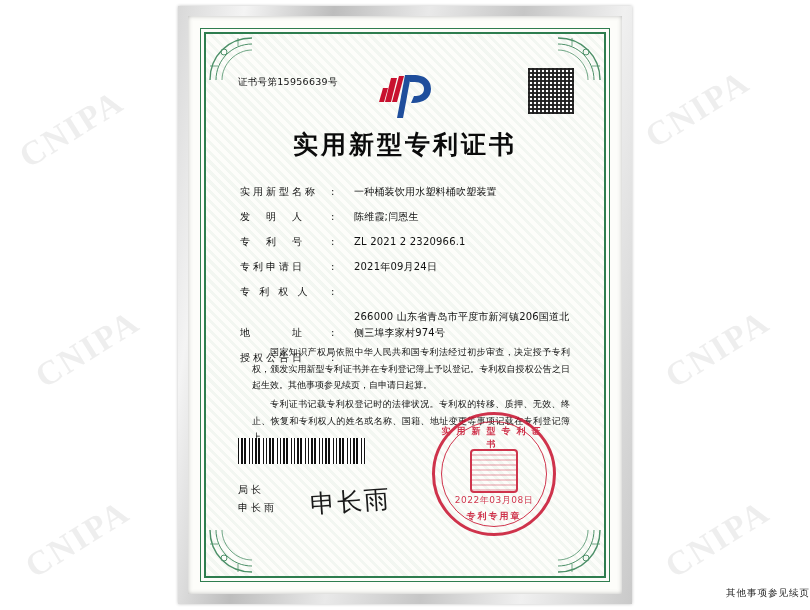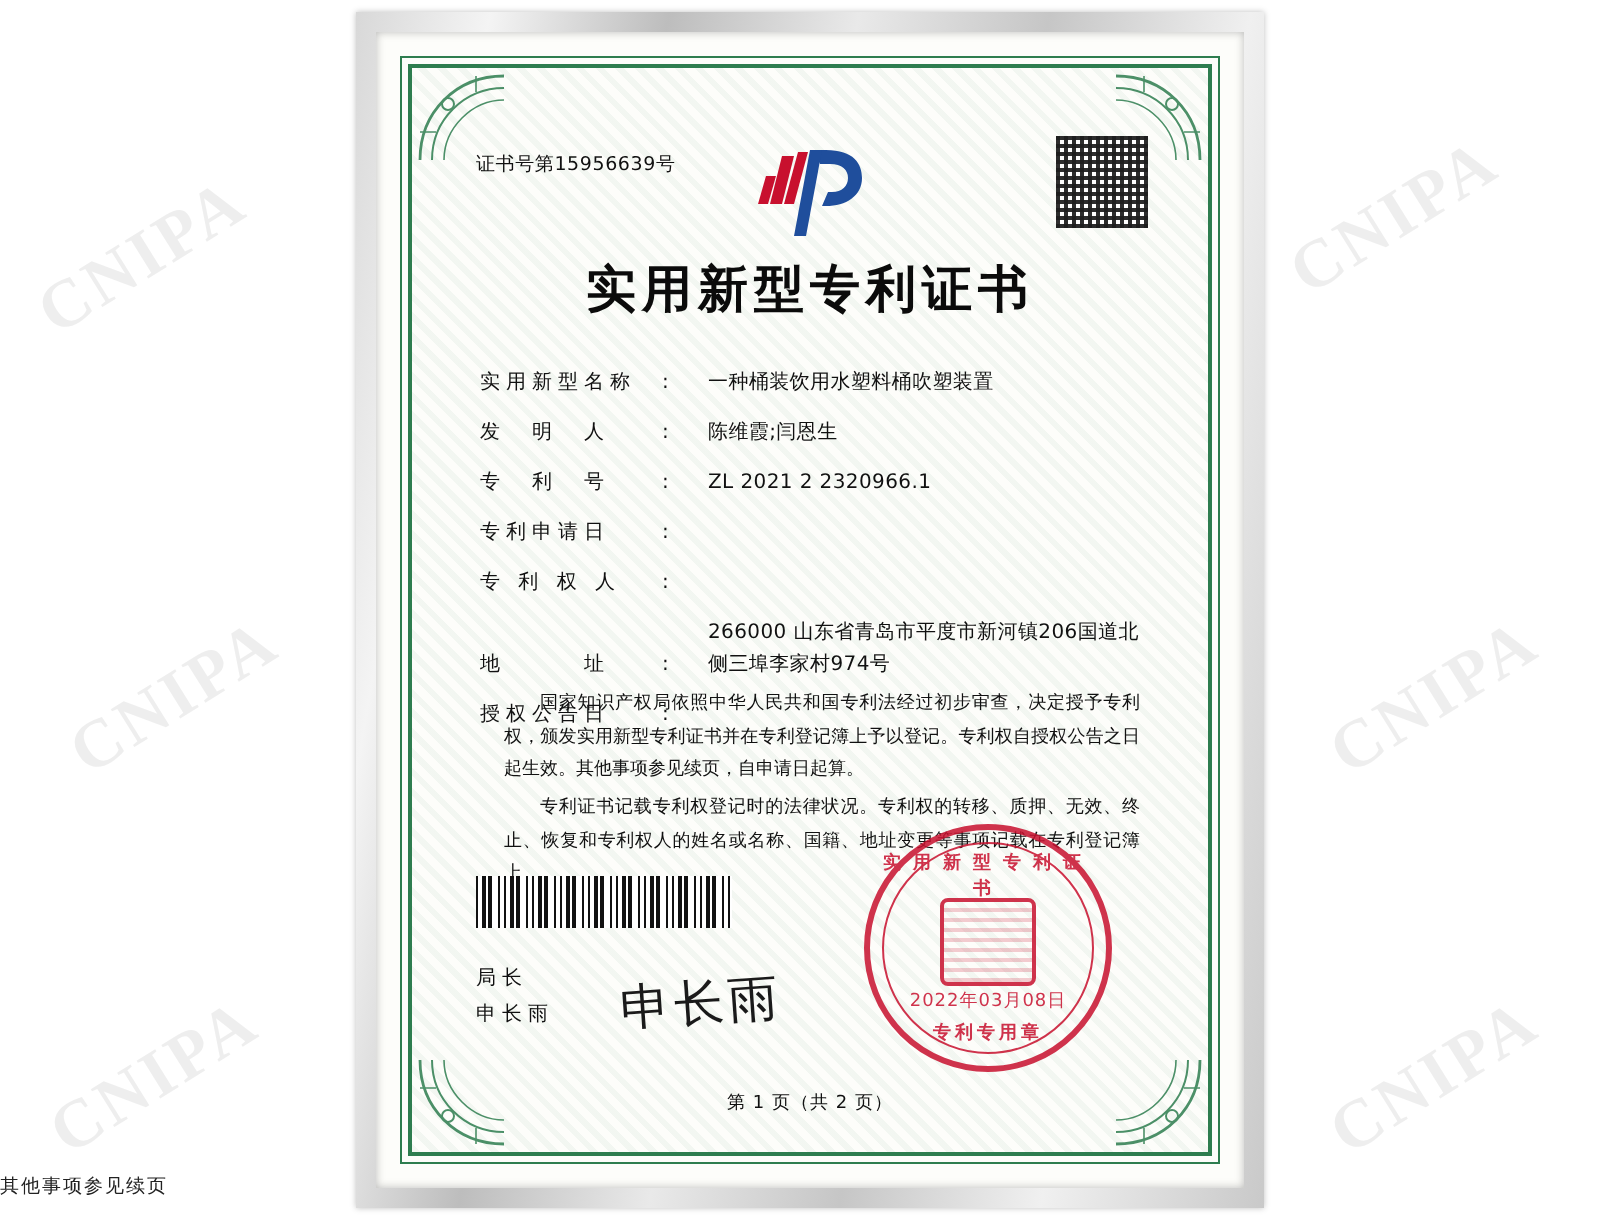--- a/index.html
+++ b/index.html
@@ -264,21 +264,21 @@
     bottom: 18px;
     text-align: center;
     font-size: 9px;
     color: #111;
     letter-spacing: .5px;
   }
   .footer-note {
     position: absolute;
     left: 0; right: 0;
     bottom: 10px;
-    text-align: left;
+    text-align: right;
     font-size: 9.5px;
     color: #222;
     letter-spacing: 1px;
   }
 </style>
 </head>
 <body>
 
 <div class="page">
 
@@ -364,20 +364,21 @@
                 <span class="value">陈维霞;闫恩生</span>
               </div>
               <div class="row">
                 <span class="label">专　利　号</span>
                 <span class="colon">:</span>
                 <span class="value">ZL 2021 2 2320966.1</span>
               </div>
               <div class="row">
                 <span class="label">专利申请日</span>
                 <span class="colon">:</span>
+                <span class="value">2021年09月24日</span>
               </div>
               <div class="row">
                 <span class="label">专 利 权 人</span>
                 <span class="colon">:</span>
               </div>
               <div class="row">
                 <span class="label">地　　　址</span>
                 <span class="colon">:</span>
                 <span class="value">266000  山东省青岛市平度市新河镇206国道北侧三埠李家村974号</span>
               </div>
@@ -401,21 +402,20 @@
             <div class="signature">申长雨</div>
 
             <div class="seal">
               <div class="ring"></div>
               <div class="arc-top">实用新型专利证书</div>
               <div class="emblem"></div>
               <div class="date">2022年03月08日</div>
               <div class="arc-bottom">专利专用章</div>
             </div>
 
-            <div class="page-no">第 1 页（共 2 页）</div>
 
           </div>
         </div>
       </div>
 
     </div>
   </div>
 
   <div class="footer-note">其他事项参见续页</div>
 

